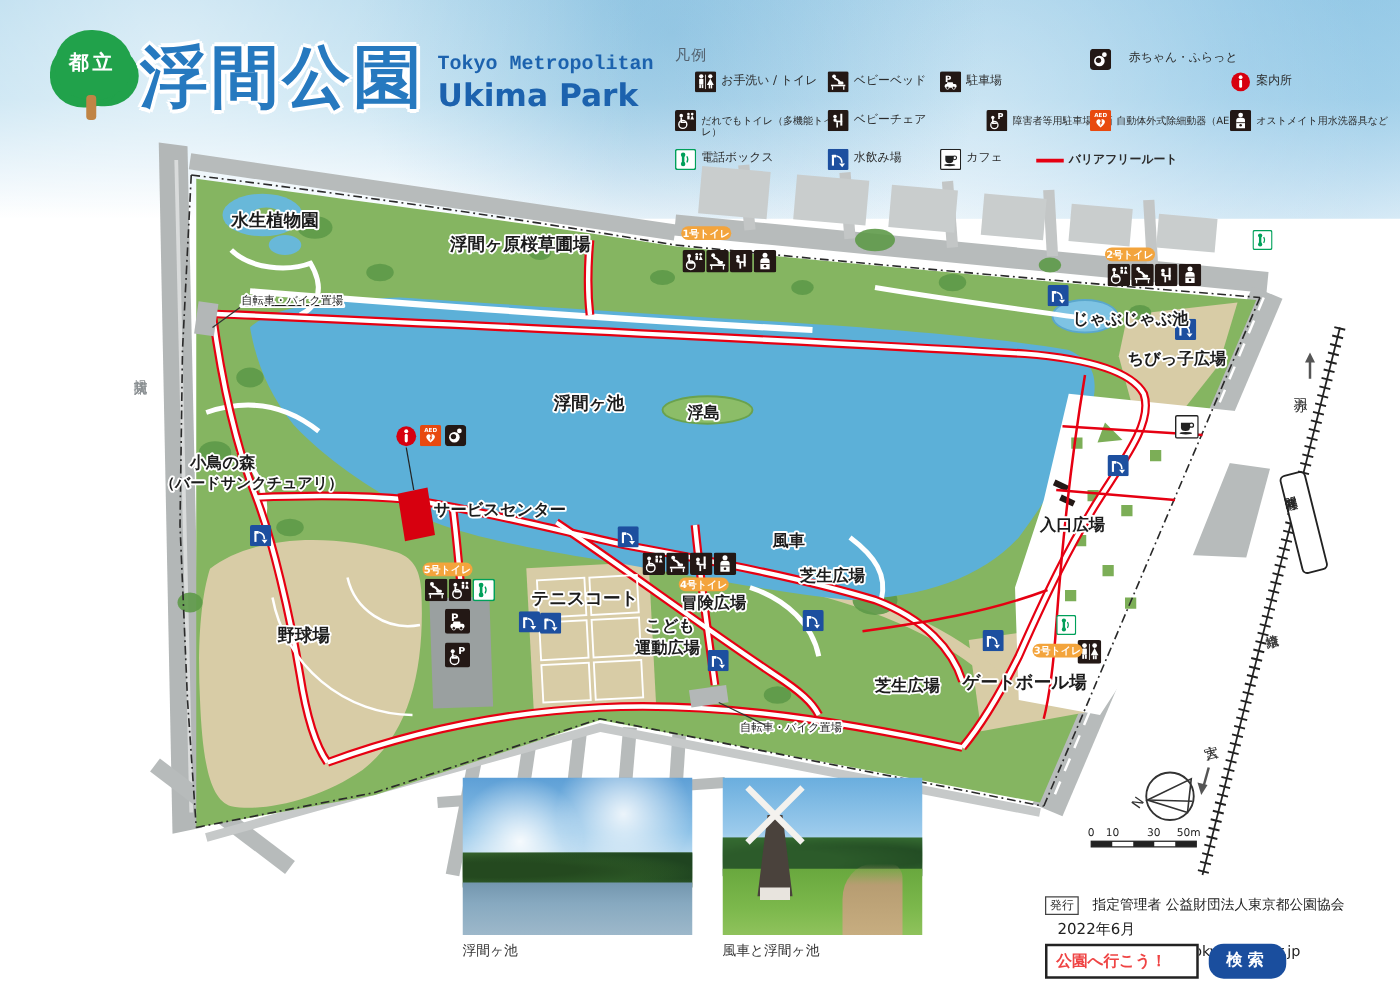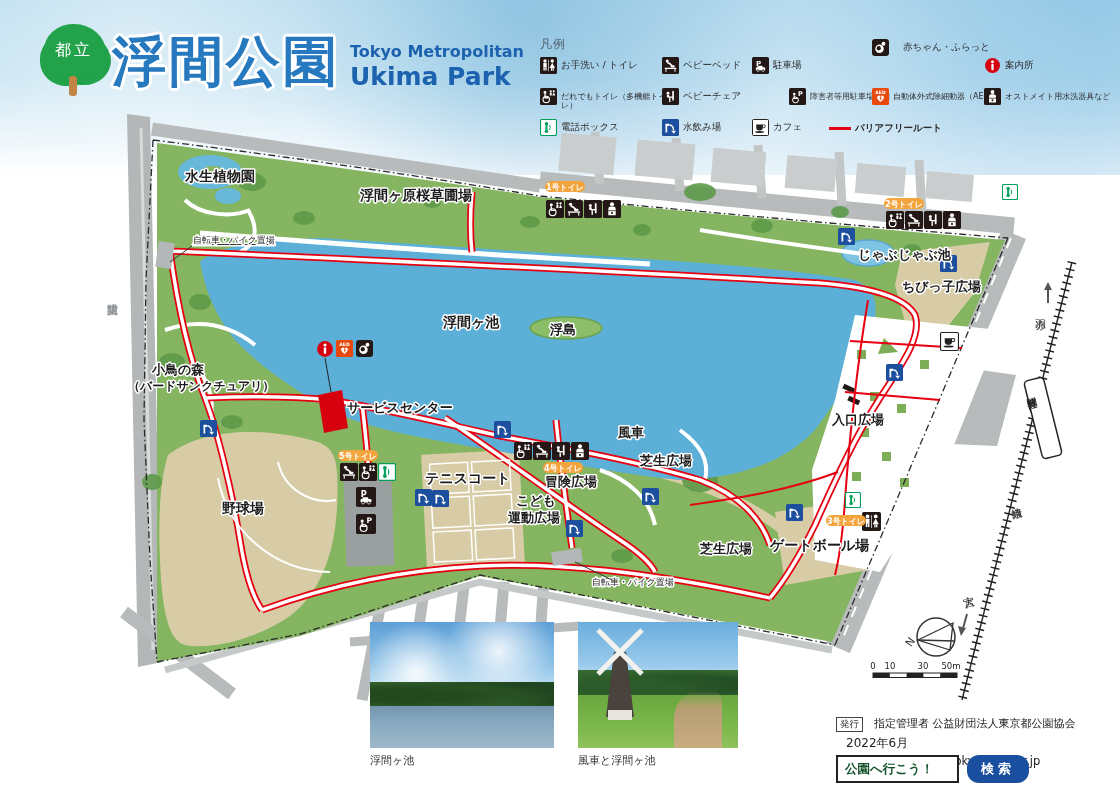--- a/index.html
+++ b/index.html
@@ -15,21 +15,21 @@
       radial-gradient(circle at 48% 15%, rgba(110,175,215,.45), transparent 42%),
       radial-gradient(circle at 70% 55%, rgba(255,255,255,.4), transparent 40%),
       radial-gradient(circle at 88% 30%, rgba(120,185,225,.5), transparent 45%),
       linear-gradient(180deg,#a7d3ea 0%,#b9ddef 45%,#e3f1f9 78%,#ffffff 100%);
   }
   .map-svg{position:absolute;left:0;top:0;z-index:1;}
   .hdr{position:absolute;z-index:3;}
   
   .badge{left:38px;top:22px;width:72px;height:78px;}
   .badge .leaf{position:absolute;left:6px;top:2px;width:62px;height:56px;background:#21a24b;border-radius:50% 55% 52% 50%;box-shadow:-6px 8px 0 -2px #21a24b,8px 8px 0 -3px #21a24b;}
-  .badge .txt{position:absolute;left:0;top:18px;width:72px;text-align:center;color:#fff;font-weight:normal;font-size:16px;letter-spacing:3px;}
+  .badge .txt{position:absolute;left:0;top:18px;width:72px;text-align:center;color:#fff;font-weight:bold;font-size:16px;letter-spacing:3px;}
   .badge .trunk{position:absolute;left:31px;top:54px;width:8px;height:20px;background:#c08445;border-radius:3px;}
   .title{
     left:112px;top:26px;font-size:54px;font-weight:800;color:#2679bf;letter-spacing:3px;
     text-shadow:0 0 3px #fff,0 0 3px #fff,2px 2px 0 #fff,-2px -2px 0 #fff,2px -2px 0 #fff,-2px 2px 0 #fff,0 3px 0 #fff,0 -3px 0 #fff,3px 0 0 #fff,-3px 0 0 #fff;
   }
   .sub1{left:350px;top:42px;font-size:16px;font-weight:bold;color:#1c62ae;}
   .sub2{left:350px;top:62px;font-size:25px;font-weight:800;color:#1c62ae;text-align:right;}
   
   .lg-title{position:absolute;z-index:3;left:540px;top:36px;font-size:12px;color:#53616e;letter-spacing:1px;}
   .lg-item{position:absolute;z-index:3;display:flex;align-items:flex-start;gap:4px;width:130px;}
@@ -63,21 +63,21 @@
     border-radius:50% 20% 0 0;}
   .ph2 svg{position:absolute;left:0;top:0;}
   .caption{position:absolute;z-index:2;font-size:11px;color:#333;}
   
   .foot{position:absolute;z-index:3;}
   .issue-box{display:inline-block;border:1px solid #444;font-size:9.5px;padding:0 3px;color:#333;margin-right:6px;}
   .pub{font-size:11px;color:#222;}
   .date{font-size:12px;color:#222;margin-left:10px;}
   .url{font-size:11.5px;color:#222;}
   .searchrow{position:absolute;z-index:3;left:836px;top:755px;display:flex;gap:8px;}
-  .searchbox{width:112px;height:24px;border:2px solid #222;background:#fff;font-size:12.5px;font-weight:bold;color:#14532d;line-height:24px;padding-left:7px;}
+  .searchbox{width:112px;height:24px;border:2px solid #222;background:#fff;font-size:12.5px;font-weight:bold;color:#ef4444;line-height:24px;padding-left:7px;}
   .searchbtn{width:62px;height:28px;background:#1a4e9e;color:#fff;font-size:13px;font-weight:bold;letter-spacing:4px;text-align:center;line-height:28px;border-radius:12px;}
   text{font-family:"DejaVu Sans","Liberation Sans",sans-serif;}
   .lbl{font-weight:bold;fill:#1c1c1c;paint-order:stroke;stroke:#ffffff;stroke-width:3px;stroke-linejoin:round;}
   .lbl14{font-size:14px;}
   .lbl13{font-size:13px;}
   .lbl12{font-size:12px;}
   .sm{font-size:9px;font-weight:normal;}
   .pill{fill:#f3a43c;}
   .pilltxt{font-size:8px;fill:#fff;font-weight:bold;}
 </style>
@@ -470,26 +470,26 @@
     <text x="951" y="669" font-size="8.5" fill="#222" text-anchor="middle">50m</text>
   </g>
 </svg>
 
 <div class="hdr badge" style="position:absolute;">
   <div class="leaf"></div>
   <div class="trunk"></div>
   <div class="txt">都立</div>
 </div>
 <div class="hdr title" style="position:absolute;">浮間公園</div>
-<div class="hdr sub1" style="position:absolute;">Tokyo Metropolitan</div>
+<div class="hdr sub1" style="position:absolute;font-family:Liberation Mono, monospace;">Tokyo Metropolitan</div>
 <div class="hdr sub2" style="position:absolute;">Ukima Park</div>
 
 <div class="lg-title">凡例</div>
 
-<div class="lg-item" style="left:540px;top:57px;text-align:right;">
+<div class="lg-item" style="left:556px;top:57px;text-align:right;">
   <svg class="lg-ic" viewBox="0 0 34 34">
       <use href="#sym-toilet"></use>
     </svg>
   <span class="lg-lb">お手洗い / トイレ</span>
 </div>
 <div class="lg-item" style="left:540px;top:88px;">
   <svg class="lg-ic" viewBox="0 0 34 34">
       <use href="#sym-wc"></use>
     </svg>
   <span class="lg-lb small" style="width:120px;">だれでもトイレ（多機能トイレ）</span>

